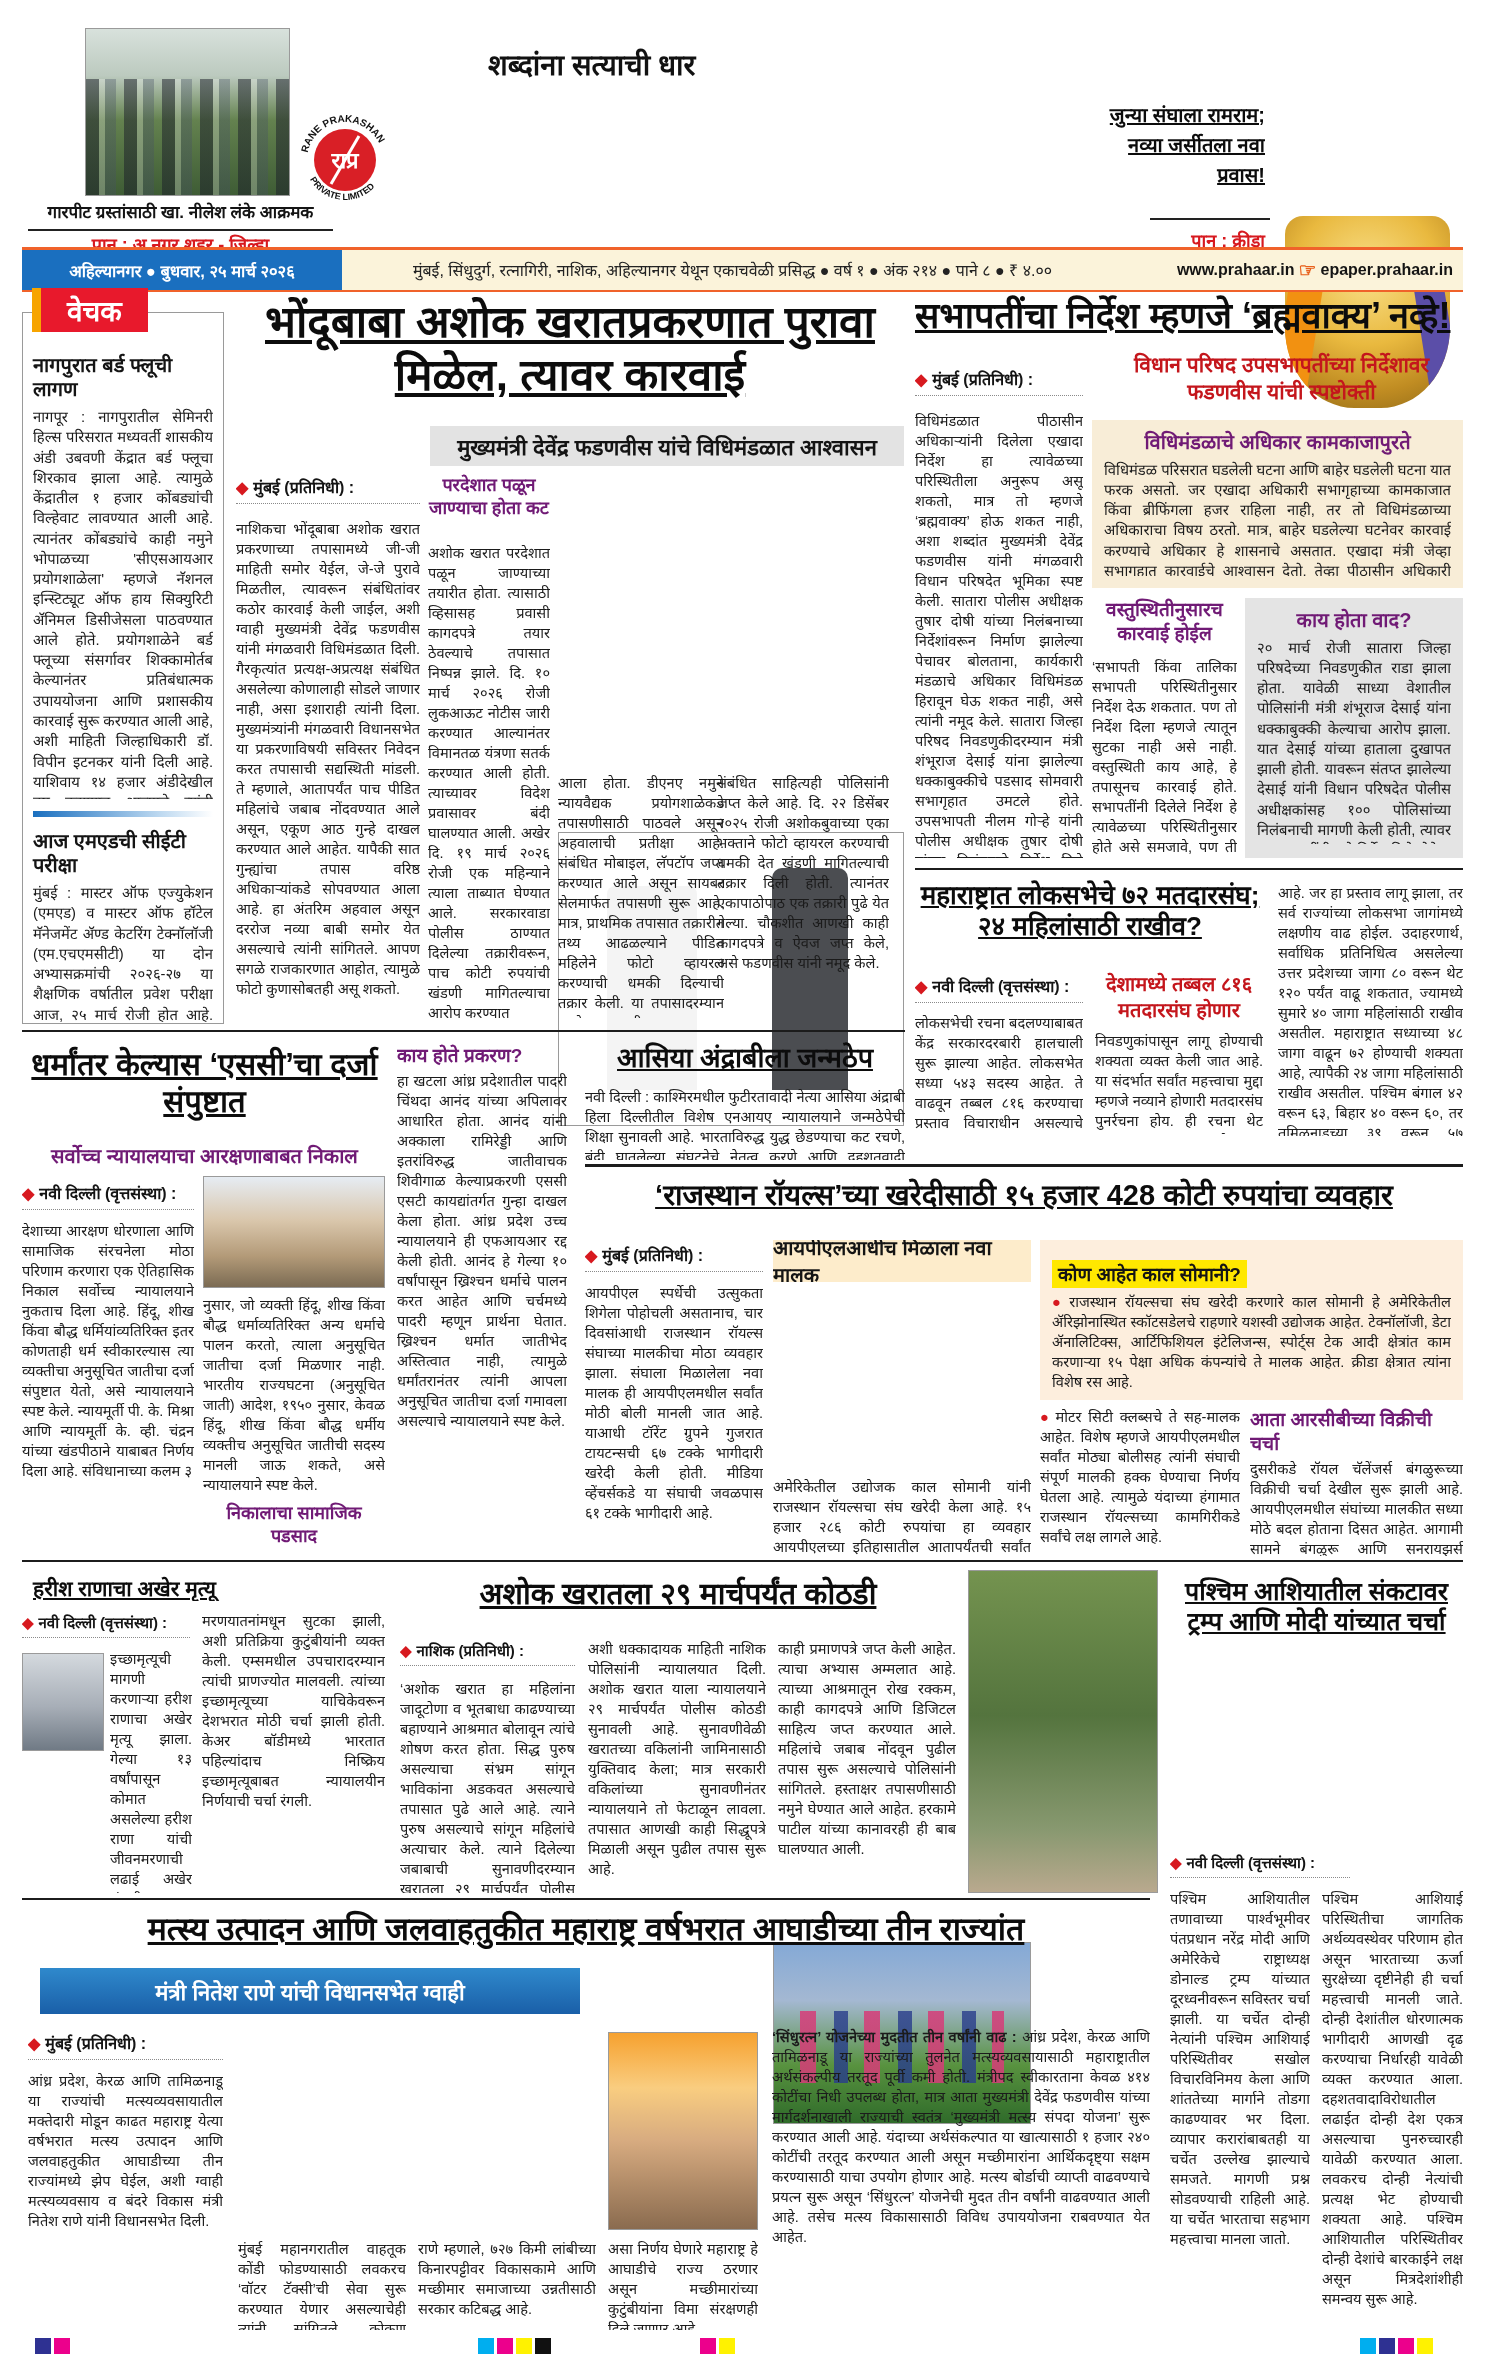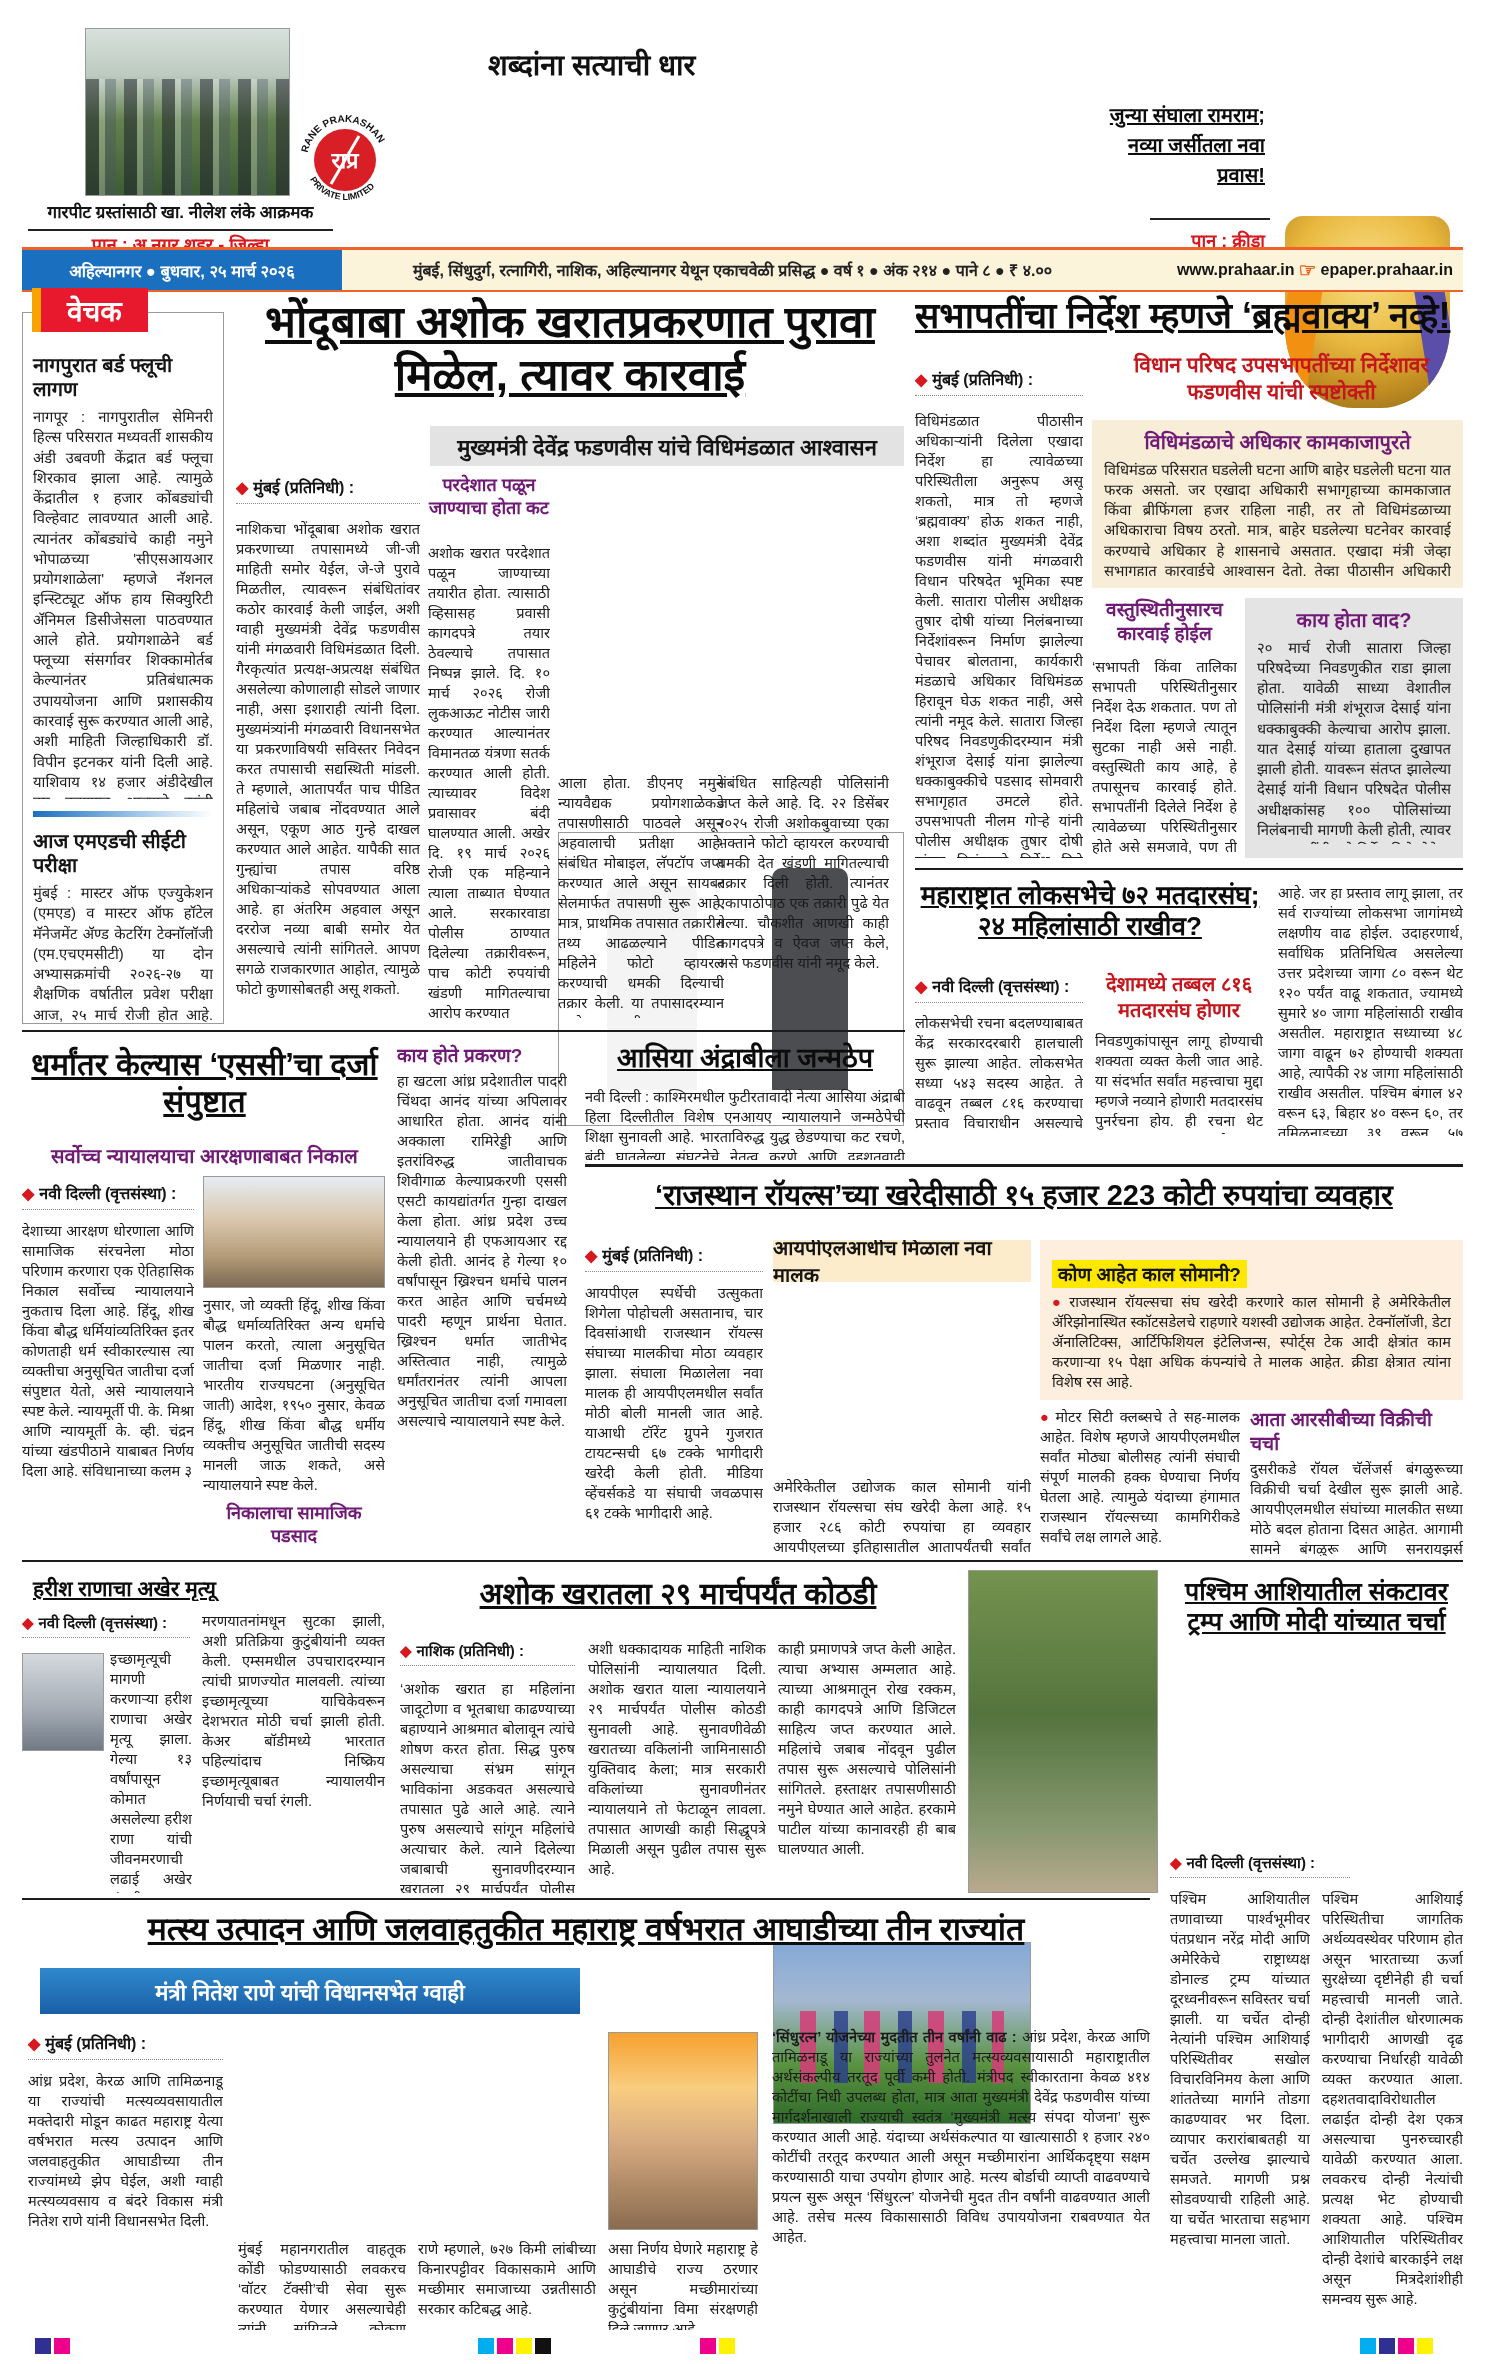--- a/index.html
+++ b/index.html
@@ -15,21 +15,21 @@
   .crosshead{font-weight:bold;text-align:center;line-height:1.28;overflow:hidden;color:#701a75;}
   .redtxt{color:#c4161c;}
   .rule{background:#1c1c1c;}
   .photo{border:1px solid #9a9a9a;box-sizing:border-box;overflow:hidden;}
   .masthead-title{font-weight:800;color:#e01a20;font-size:158px;line-height:1.05;letter-spacing:-3px;white-space:nowrap;overflow:hidden;}
   .tagline{font-weight:bold;font-size:29px;color:#111;white-space:nowrap;}
   .capline{font-weight:bold;font-size:17px;border-bottom:2px solid #222;padding-bottom:6px;}
   .pagelabel{font-weight:bold;font-size:18px;color:#d7191f;}
   .dateline{display:flex;align-items:stretch;background:#fbf3da;border-top:3px solid #f0622a;border-bottom:2px solid #f0622a;}
   .dl-blue{background:#1a6fbf;color:#fff;font-weight:bold;font-size:16.5px;display:flex;align-items:center;justify-content:center;width:320px;}
-  .dl-mid{flex:1;display:flex;align-items:center;justify-content:center;font-size:16px;font-weight:bold;color:#222;}
+  .dl-mid{flex:1;display:flex;align-items:center;justify-content:center;font-size:16px;font-weight:normal;color:#222;}
   .dl-right{display:flex;align-items:center;justify-content:flex-end;gap:4px;font-weight:bold;font-size:16px;padding-right:10px;width:330px;}
   .cursor-ico{color:#e8601c;font-size:20px;}
   .sidebar-box{border:1px solid #9a9a9a;padding:12px 10px 8px 10px;box-sizing:border-box;overflow:hidden;}
   .vechak-tab{background:#e8192c;color:#fff;font-weight:bold;font-size:28px;padding:3px 26px;border-left:9px solid #f7a400;display:inline-block;}
   .sb-title{font-weight:bold;font-size:20px;margin:6px 0 6px 0;line-height:1.2;}
   .sb-divider{height:6px;background:linear-gradient(90deg,#1a6fbf,#bcd8f0 70%,#ffffff);margin:12px 0;}
   .greybox{background:#e3e3e3;display:flex;align-items:center;justify-content:center;font-weight:bold;overflow:hidden;}
   .beigebox{background:#f8edd7;padding:10px 12px;box-sizing:border-box;overflow:hidden;}
   .greypanel{background:#e4e4e4;padding:10px 12px;box-sizing:border-box;overflow:hidden;}
   .peachbox{background:#fdeedd;padding:20px 12px;box-sizing:border-box;overflow:hidden;}
@@ -158,21 +158,21 @@
   <div class="abs" style="left:397px;top:1044px;width:170px;height:508px;overflow:hidden;">
     <div class="crosshead" style="font-size:19px;text-align:left;margin-bottom:4px;">काय होते प्रकरण?</div>
     <div class="body-text">हा खटला आंध्र प्रदेशातील पादरी चिंथदा आनंद यांच्या अपिलावर आधारित होता. आनंद यांनी अक्काला रामिरेड्डी आणि इतरांविरुद्ध जातीवाचक शिवीगाळ केल्याप्रकरणी एससी एसटी कायद्यांतर्गत गुन्हा दाखल केला होता. आंध्र प्रदेश उच्च न्यायालयाने ही एफआयआर रद्द केली होती. आनंद हे गेल्या १० वर्षांपासून ख्रिश्चन धर्माचे पालन करत आहेत आणि चर्चमध्ये पादरी म्हणून प्रार्थना घेतात. ख्रिश्चन धर्मात जातीभेद अस्तित्वात नाही, त्यामुळे धर्मांतरानंतर त्यांनी आपला अनुसूचित जातीचा दर्जा गमावला असल्याचे न्यायालयाने स्पष्ट केले.</div>
   </div>
 
   <div class="abs hl center" style="left:585px;top:1042px;width:320px;height:40px;font-size:27px;">आसिया अंद्राबीला जन्मठेप</div>
   <div class="abs body-text" style="left:585px;top:1088px;width:320px;height:72px;">नवी दिल्ली : काश्मिरमधील फुटीरतावादी नेत्या आसिया अंद्राबी हिला दिल्लीतील विशेष एनआयए न्यायालयाने जन्मठेपेची शिक्षा सुनावली आहे. भारताविरुद्ध युद्ध छेडण्याचा कट रचणे, बंदी घातलेल्या संघटनेचे नेतृत्व करणे आणि दहशतवादी कारवायांमध्ये सहभाग, अशा गंभीर आरोपांमध्ये त्यांना दोषी ठरवण्यात आले.</div>
 
   <div class="abs rule" style="left:585px;top:1164px;width:878px;height:3px;"></div>
 
-  <div class="abs hl center" style="left:585px;top:1178px;width:878px;height:48px;font-size:29px;white-space:nowrap;">‘राजस्थान रॉयल्स’च्या खरेदीसाठी १५ हजार 223 कोटी रुपयांचा व्यवहार</div>
+  <div class="abs hl center" style="left:585px;top:1178px;width:878px;height:48px;font-size:29px;white-space:nowrap;">‘राजस्थान रॉयल्स’च्या खरेदीसाठी १५ हजार 428 कोटी रुपयांचा व्यवहार</div>
   <div class="abs byline" style="left:585px;top:1244px;width:178px;"><span class="diamond">◆</span><span>मुंबई (प्रतिनिधी) :</span></div>
   <div class="abs body-text" style="left:585px;top:1284px;width:178px;height:272px;">आयपीएल स्पर्धेची उत्सुकता शिगेला पोहोचली असतानाच, चार दिवसांआधी राजस्थान रॉयल्स संघाच्या मालकीचा मोठा व्यवहार झाला. संघाला मिळालेला नवा मालक ही आयपीएलमधील सर्वांत मोठी बोली मानली जात आहे. याआधी टॉरेंट ग्रुपने गुजरात टायटन्सची ६७ टक्के भागीदारी खरेदी केली होती. मीडिया व्हेंचर्सकडे या संघाची जवळपास ६१ टक्के भागीदारी आहे.</div>
   <div class="abs orangebox" style="left:773px;top:1240px;width:258px;height:42px;">आयपीएलआधीच मिळाला नवा मालक</div>
   <div class="abs photo ph-cricket" style="left:773px;top:1288px;width:258px;height:182px;"></div>
   <div class="abs body-text" style="left:773px;top:1478px;width:258px;height:78px;">अमेरिकेतील उद्योजक काल सोमानी यांनी राजस्थान रॉयल्सचा संघ खरेदी केला आहे. १५ हजार २८६ कोटी रुपयांचा हा व्यवहार आयपीएलच्या इतिहासातील आतापर्यंतची सर्वांत मोठी खरेदी ठरली आहे. आयपीएलच्या इतिहासात मालकी हक्कांत मोठे बदल होताना दिसत आहेत.</div>
   <div class="abs peachbox" style="left:1040px;top:1240px;width:423px;height:160px;">
     <div style="margin-bottom:5px;"><span class="yellow-tag">कोण आहेत काल सोमानी?</span></div>
     <div class="body-text" style="font-size:14.6px;height:110px;"><span class="rbullet">●</span><span>राजस्थान रॉयल्सचा संघ खरेदी करणारे काल सोमानी हे अमेरिकेतील ॲरिझोनास्थित स्कॉटसडेलचे राहणारे यशस्वी उद्योजक आहेत. टेक्नॉलॉजी, डेटा ॲनालिटिक्स, आर्टिफिशियल इंटेलिजन्स, स्पोर्ट्स टेक आदी क्षेत्रांत काम करणाऱ्या १५ पेक्षा अधिक कंपन्यांचे ते मालक आहेत. क्रीडा क्षेत्रात त्यांना विशेष रस आहे.</span></div>
   </div>
   <div class="abs body-text" style="left:1040px;top:1408px;width:200px;height:148px;"><span class="rbullet">●</span><span>मोटर सिटी क्लब्सचे ते सह-मालक आहेत. विशेष म्हणजे आयपीएलमधील सर्वांत मोठ्या बोलीसह त्यांनी संघाची संपूर्ण मालकी हक्क घेण्याचा निर्णय घेतला आहे. त्यामुळे यंदाच्या हंगामात राजस्थान रॉयल्सच्या कामगिरीकडे सर्वांचे लक्ष लागले आहे.</span></div>

